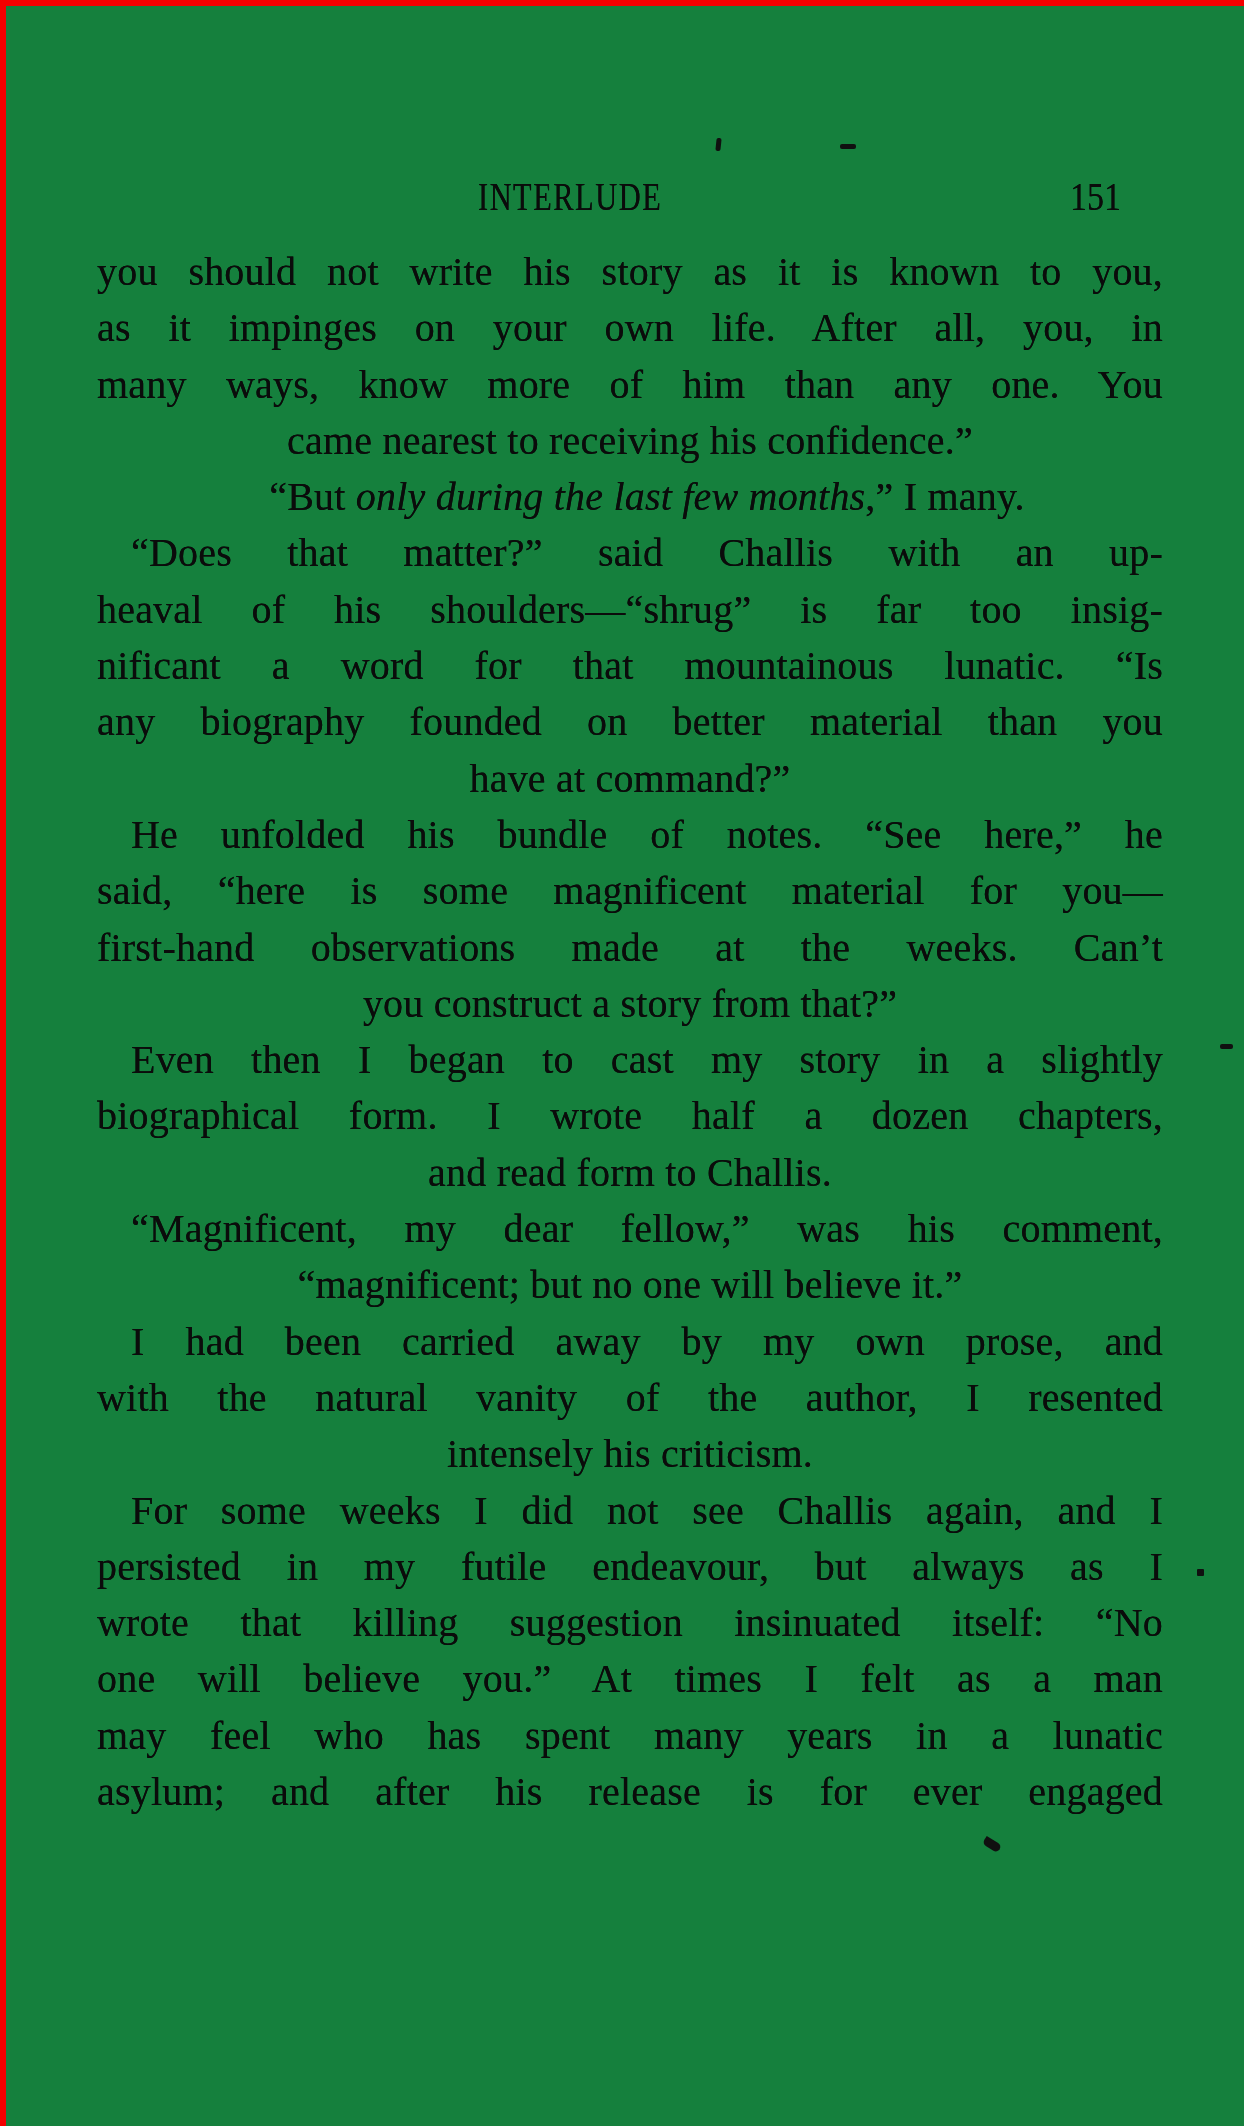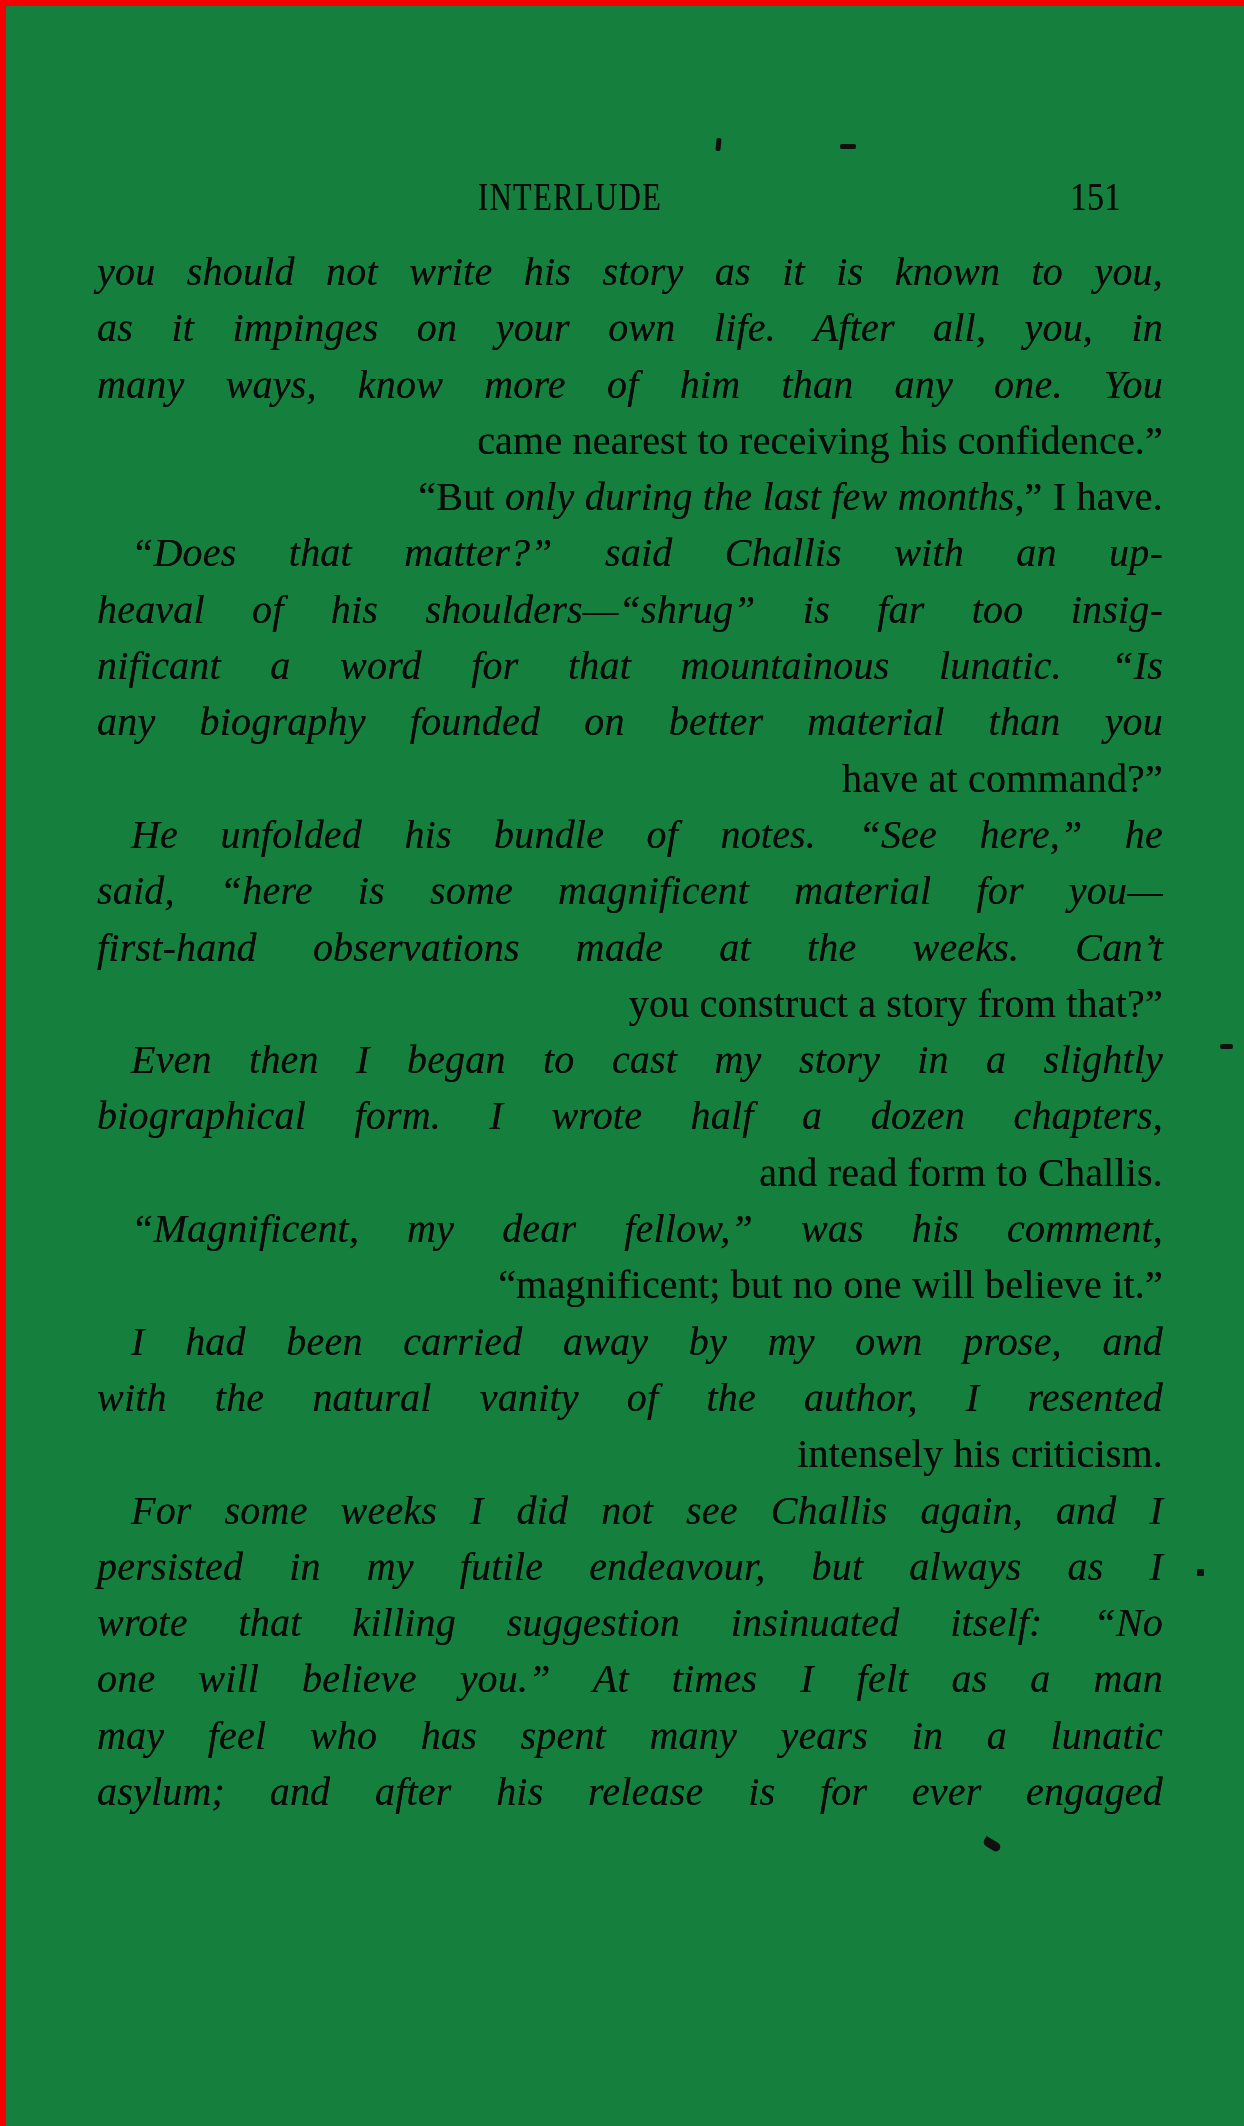--- a/index.html
+++ b/index.html
@@ -55,25 +55,24 @@
   .text-block {
     position: absolute;
     left: 97px; top: 244px;
     width: 1066px;
     font-size: 40px;
     line-height: 56.3px;
     letter-spacing: 0.2px;
     text-shadow: 0 0 0.6px rgba(0,0,0,0.8);
   }
   .paragraph { margin: 0; padding: 0; }
-  .line { text-align: right; }
+  .line { text-align: center; }
   .line.j {
     text-align: justify;
     text-align-last: justify;
-    font-style: italic;
   }
   .line.indent { padding-left: 34px; }
   .line .it { font-style: italic; font-family: Liberation Serif, serif; }
   
   .mark { position: absolute; background: #101010; }
   .mark-tick {
     left: 716px; top: 138px;
     width: 5px; height: 13px;
     border-radius: 2px;
     transform: rotate(6deg);
@@ -117,21 +116,21 @@
   <div class="page-number">151</div>
 
   <div class="text-block" id="text-block">
       <div class="paragraph">
         <div class="line j">you should not write his story as it is known to you,</div>
         <div class="line j">as it impinges on your own life.  After all, you, in</div>
         <div class="line j">many ways, know more of him than any one.  You</div>
         <div class="line">came nearest to receiving his confidence.”</div>
       </div>
       <div class="paragraph">
-        <div class="line indent"><span>“But </span><span class="it">only during the last few months</span><span>,” I have.</span></div>
+        <div class="line indent"><span>“But </span><span class="it">only during the last few months</span><span>,” I many.</span></div>
       </div>
       <div class="paragraph">
         <div class="line j indent">“Does that matter?” said Challis with an up-</div>
         <div class="line j">heaval of his shoulders—“shrug” is far too insig-</div>
         <div class="line j">nificant a word for that mountainous lunatic.  “Is</div>
         <div class="line j">any biography founded on better material than you</div>
         <div class="line">have at command?”</div>
       </div>
       <div class="paragraph">
         <div class="line j indent">He unfolded his bundle of notes.  “See here,” he</div>

